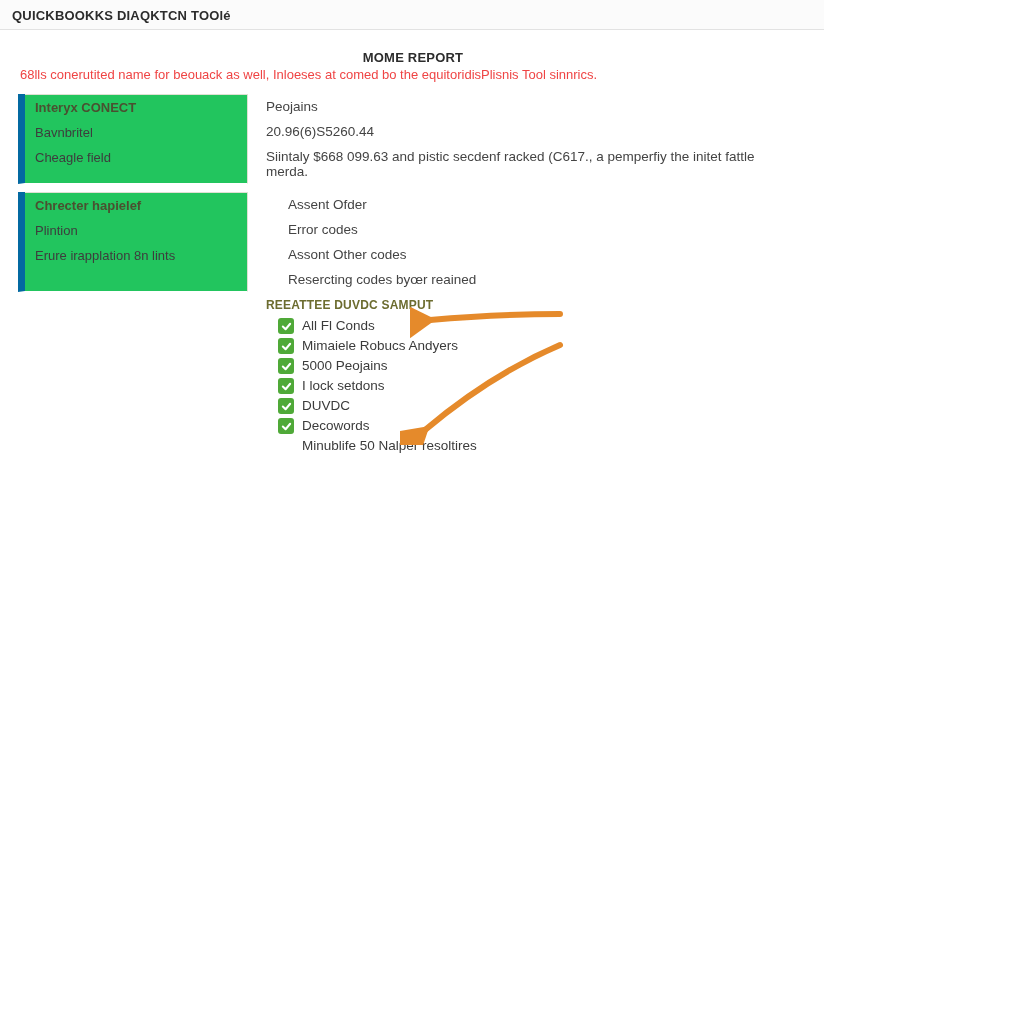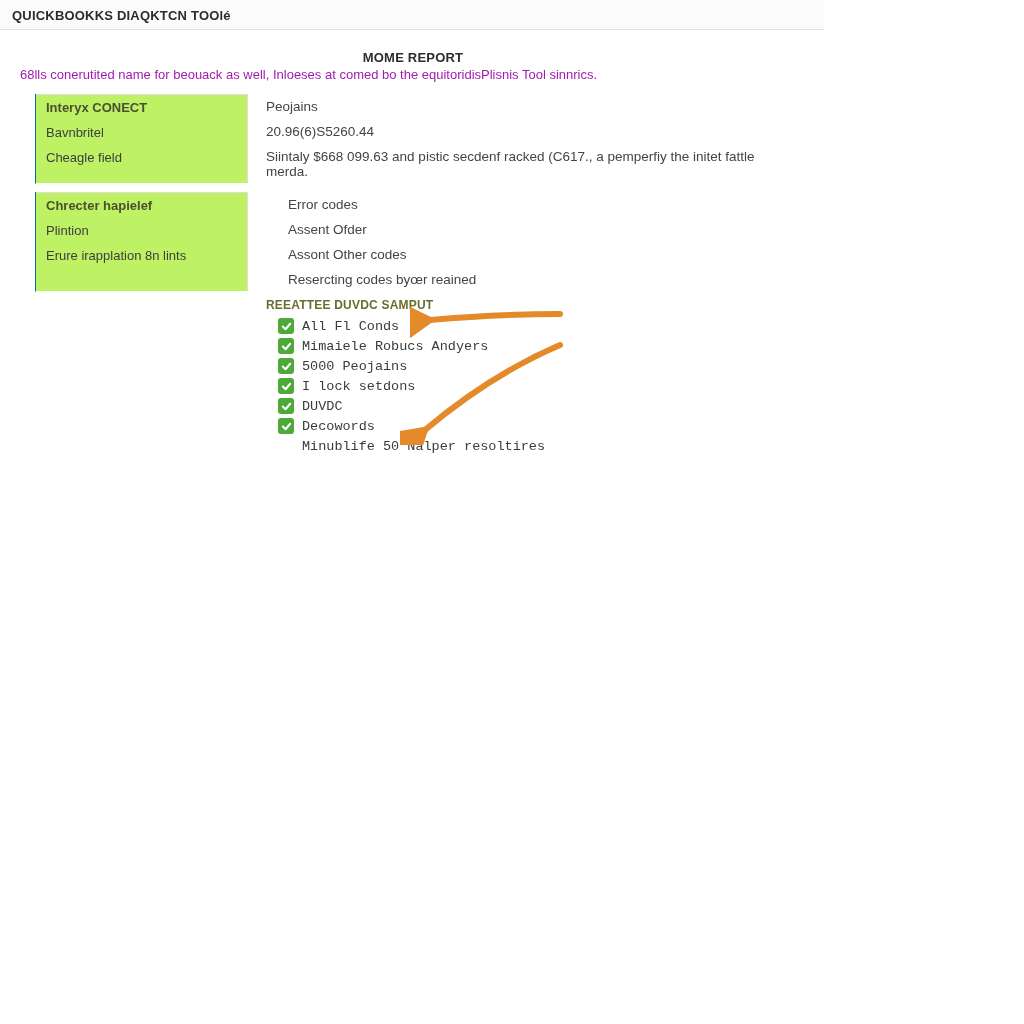--- a/index.html
+++ b/index.html
@@ -26,35 +26,34 @@
   .section-title {
     font-size: 13px;
     font-weight: bold;
     color: #2c2c2c;
     margin: 6px 0 2px 2px;
     letter-spacing: 0.2px;
     text-align: center;
   }
   .subtitle {
     font-size: 13px;
-    color: #a21caf;
+    color: #ef4444;
     margin: 0 0 12px 2px;
   }
   .info-table {
     display: grid;
     grid-template-columns: 230px 1fr;
     column-gap: 18px;
     margin-bottom: 6px;
   }
   .label-col {
-    background: #bef264;
+    background: #22c55e;
     border-right: 1px solid #dfe0d3;
-    border-left: 1px solid #0369a1;
+    border-left: 7px solid #0369a1;
     border-bottom: 1px solid #ffffff;
-    margin-left: 17px;
   }
   .label-cell {
     padding: 5px 10px 5px 10px;
     color: #3d3d3d;
     font-size: 13px;
   }
   .label-cell.head {
     font-weight: bold;
     color: #4a5030;
     border-top: 1px solid #dfe0d3;
@@ -67,21 +66,21 @@
   .second-block { margin-top: 8px; gap: 40px; }
   .checklist-wrap { margin-top: 6px; margin-left: 248px; }
   .checklist-title {
     font-size: 12px;
     font-weight: bold;
     color: #6c6c2f;
     letter-spacing: 0.2px;
     margin-bottom: 4px;
   }
   .checklist { list-style: none; margin: 0; padding: 0; }
-  .checklist li { display: flex; align-items: center; padding: 2px 12px; font-family: Liberation Mono, monospace; }
+  .checklist li { display: flex; align-items: flex-start; padding: 2px 12px; }
   .cbx {
     width: 16px; height: 16px;
     border-radius: 3px;
     background: #4fa938;
     margin-right: 8px;
     display: inline-flex;
     align-items: center;
     justify-content: center;
     flex: 0 0 16px;
   }
@@ -122,22 +121,22 @@
       </div>
     </div>
 
     <div class="info-table second-block">
       <div class="label-col">
         <div class="label-cell head">Chrecter hapielef</div>
         <div class="label-cell">Plintion</div>
         <div class="label-cell">Erure irapplation 8n lints</div>
       </div>
       <div>
+        <div class="value-cell">Assent Ofder</div>
         <div class="value-cell">Error codes</div>
-        <div class="value-cell">Assent Ofder</div>
         <div class="value-cell">Assont Other codes</div>
         <div class="value-cell">Resercting codes byœr reained</div>
       </div>
     </div>
 
     <div class="checklist-wrap">
       <div class="checklist-title">REEATTEE DUVDC SAMPUT</div>
       <ul class="checklist">
         <li>
           <span class="cbx">

